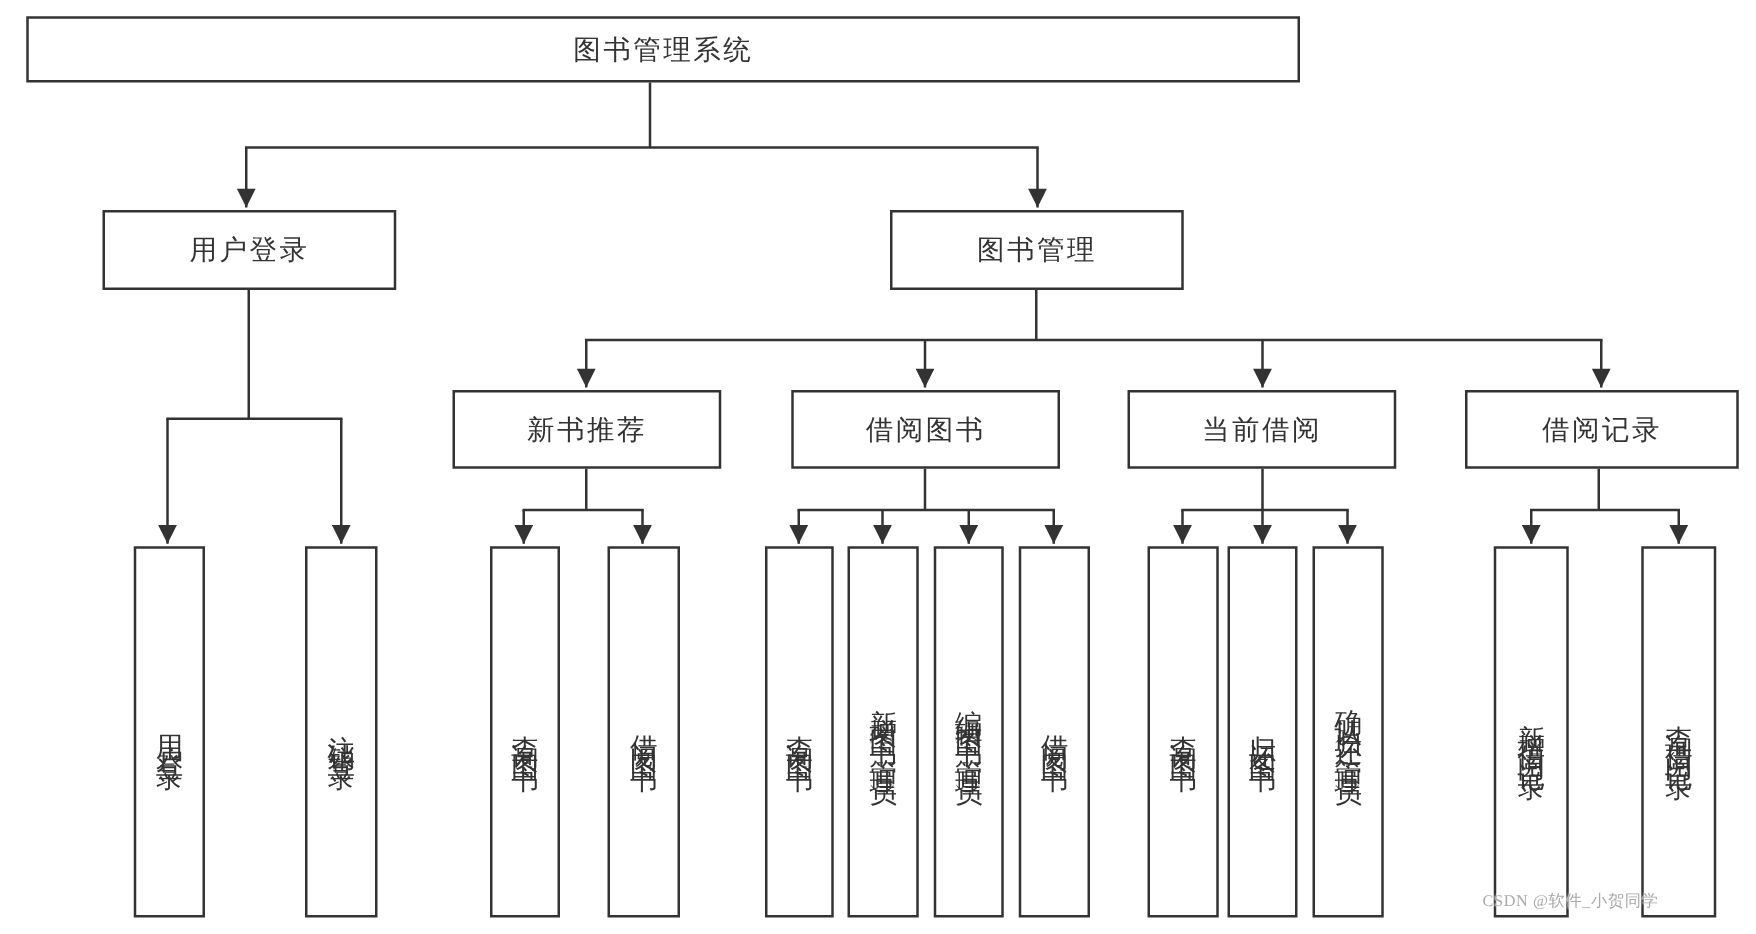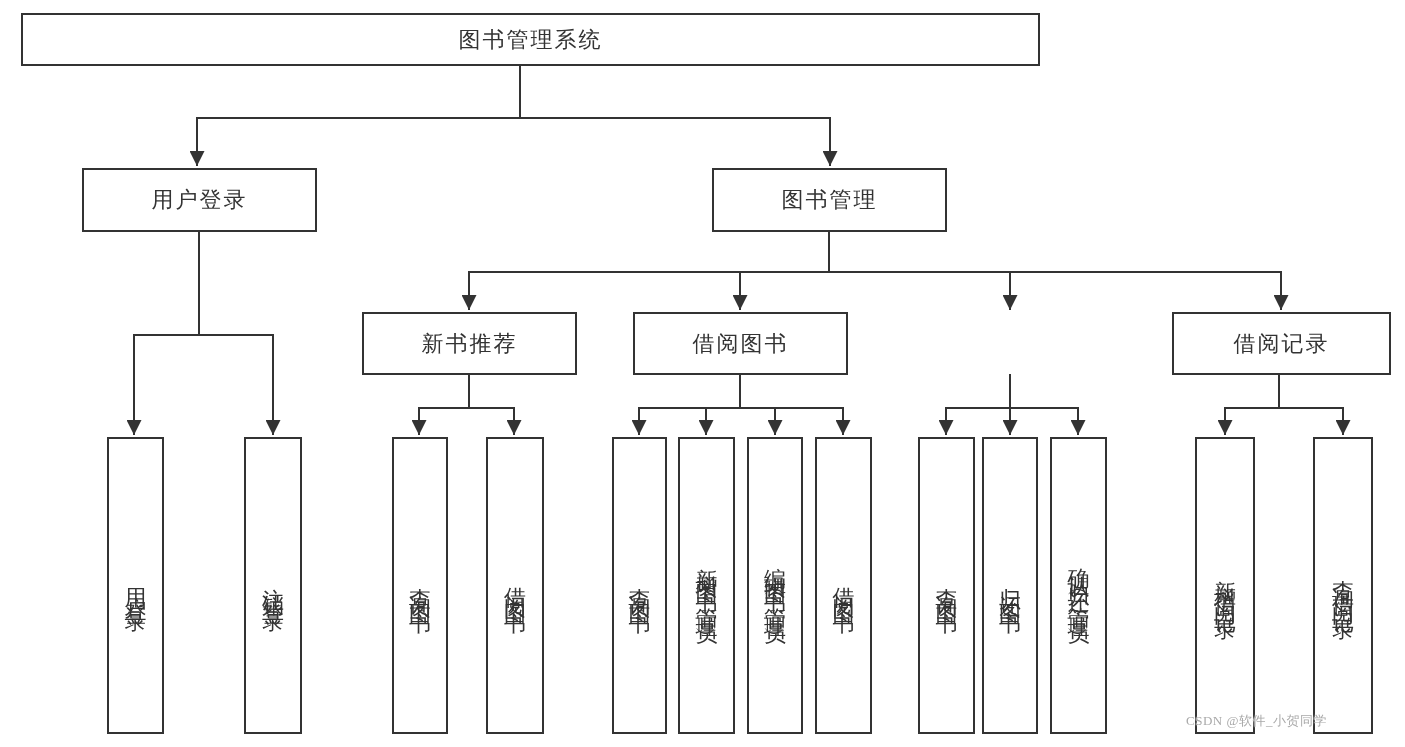--- a/index.html
+++ b/index.html
@@ -106,20 +106,21 @@
     </g>
   </svg>
 
   <div class="node root" style="left:21px;top:13px;width:1015px;height:49px">图书管理系统</div>
 
   <div class="node branch" style="left:82px;top:168px;width:231px;height:60px">用户登录</div>
   <div class="node branch" style="left:712px;top:168px;width:231px;height:60px">图书管理</div>
 
   <div class="node branch" style="left:362px;top:312px;width:211px;height:59px">新书推荐</div>
   <div class="node branch" style="left:633px;top:312px;width:211px;height:59px">借阅图书</div>
+  <div class="node branch" style="left:902px;top:312px;width:211px;height:59px">当前借阅</div>
   <div class="node branch" style="left:1172px;top:312px;width:215px;height:59px">借阅记录</div>
 
   <div class="node leaf" style="left:107px;top:437px;width:53px;height:293px">用户登录</div>
   <div class="node leaf" style="left:244px;top:437px;width:54px;height:293px">注销登录</div>
 
   <div class="node leaf" style="left:392px;top:437px;width:52px;height:293px">查询图书</div>
   <div class="node leaf" style="left:486px;top:437px;width:54px;height:293px">借阅图书</div>
 
   <div class="node leaf" style="left:612px;top:437px;width:51px;height:293px">查询图书</div>
   <div class="node leaf" style="left:678px;top:437px;width:53px;height:293px">新增图书（管理员）</div>

